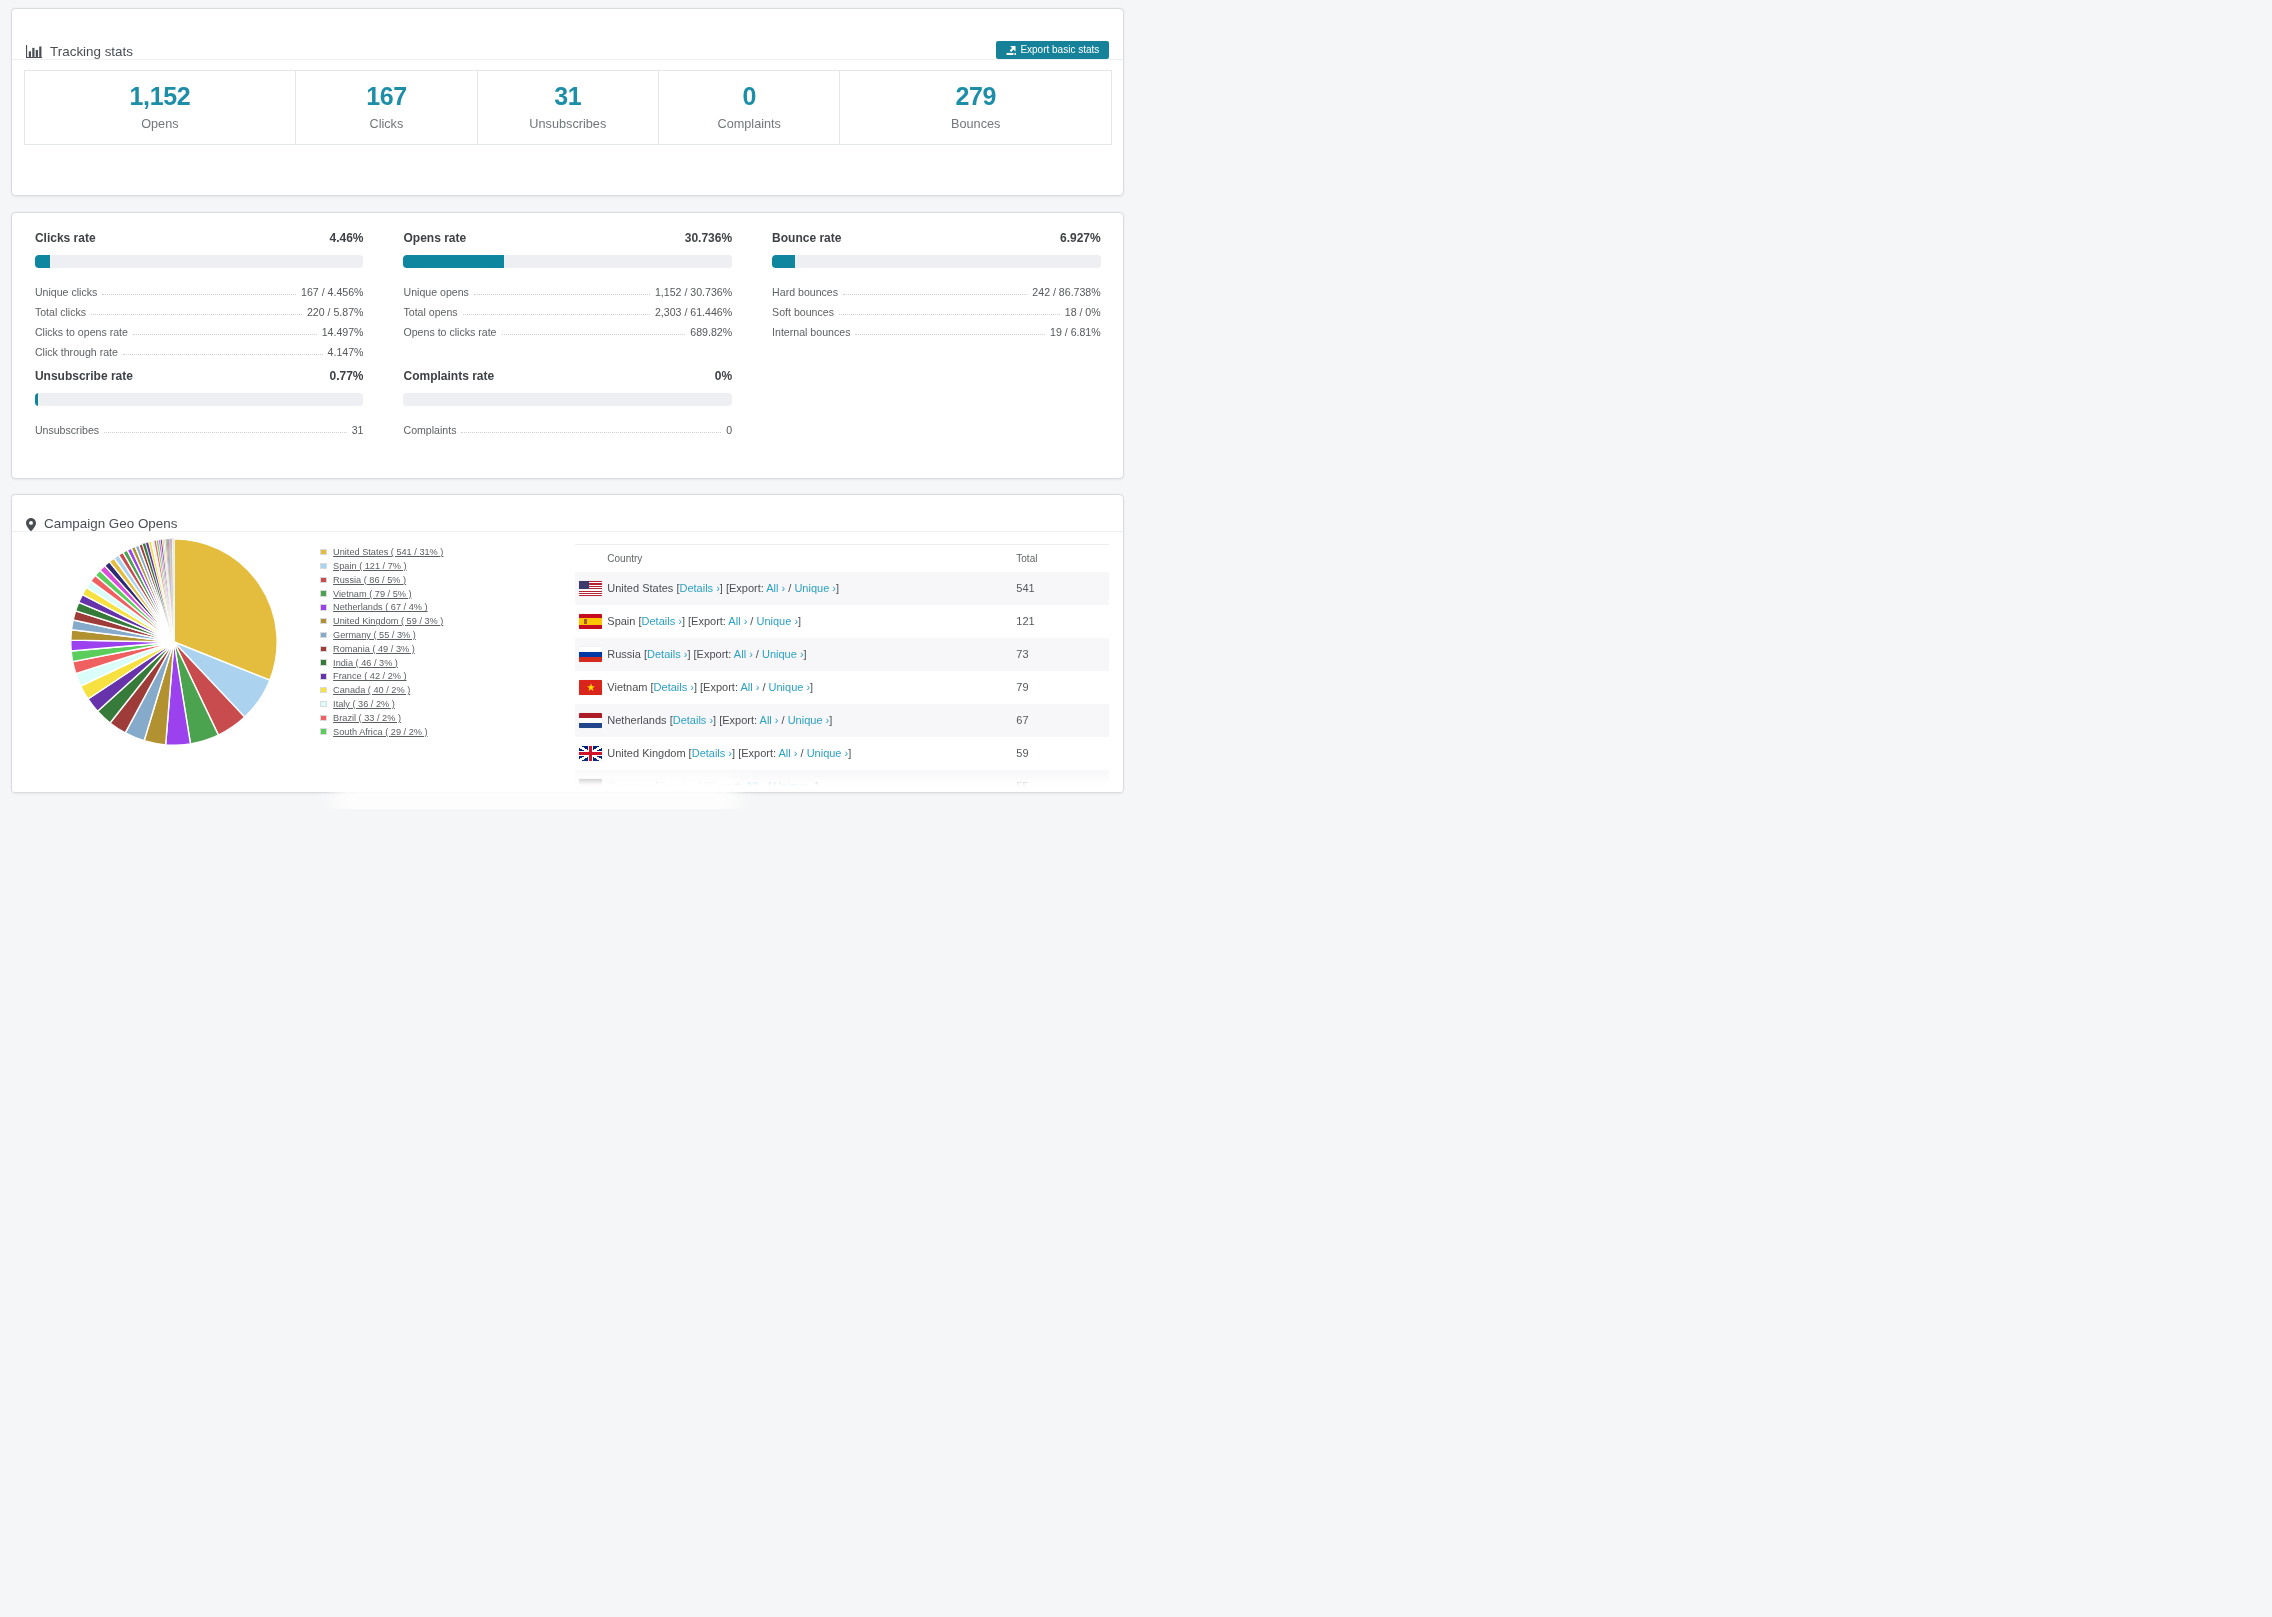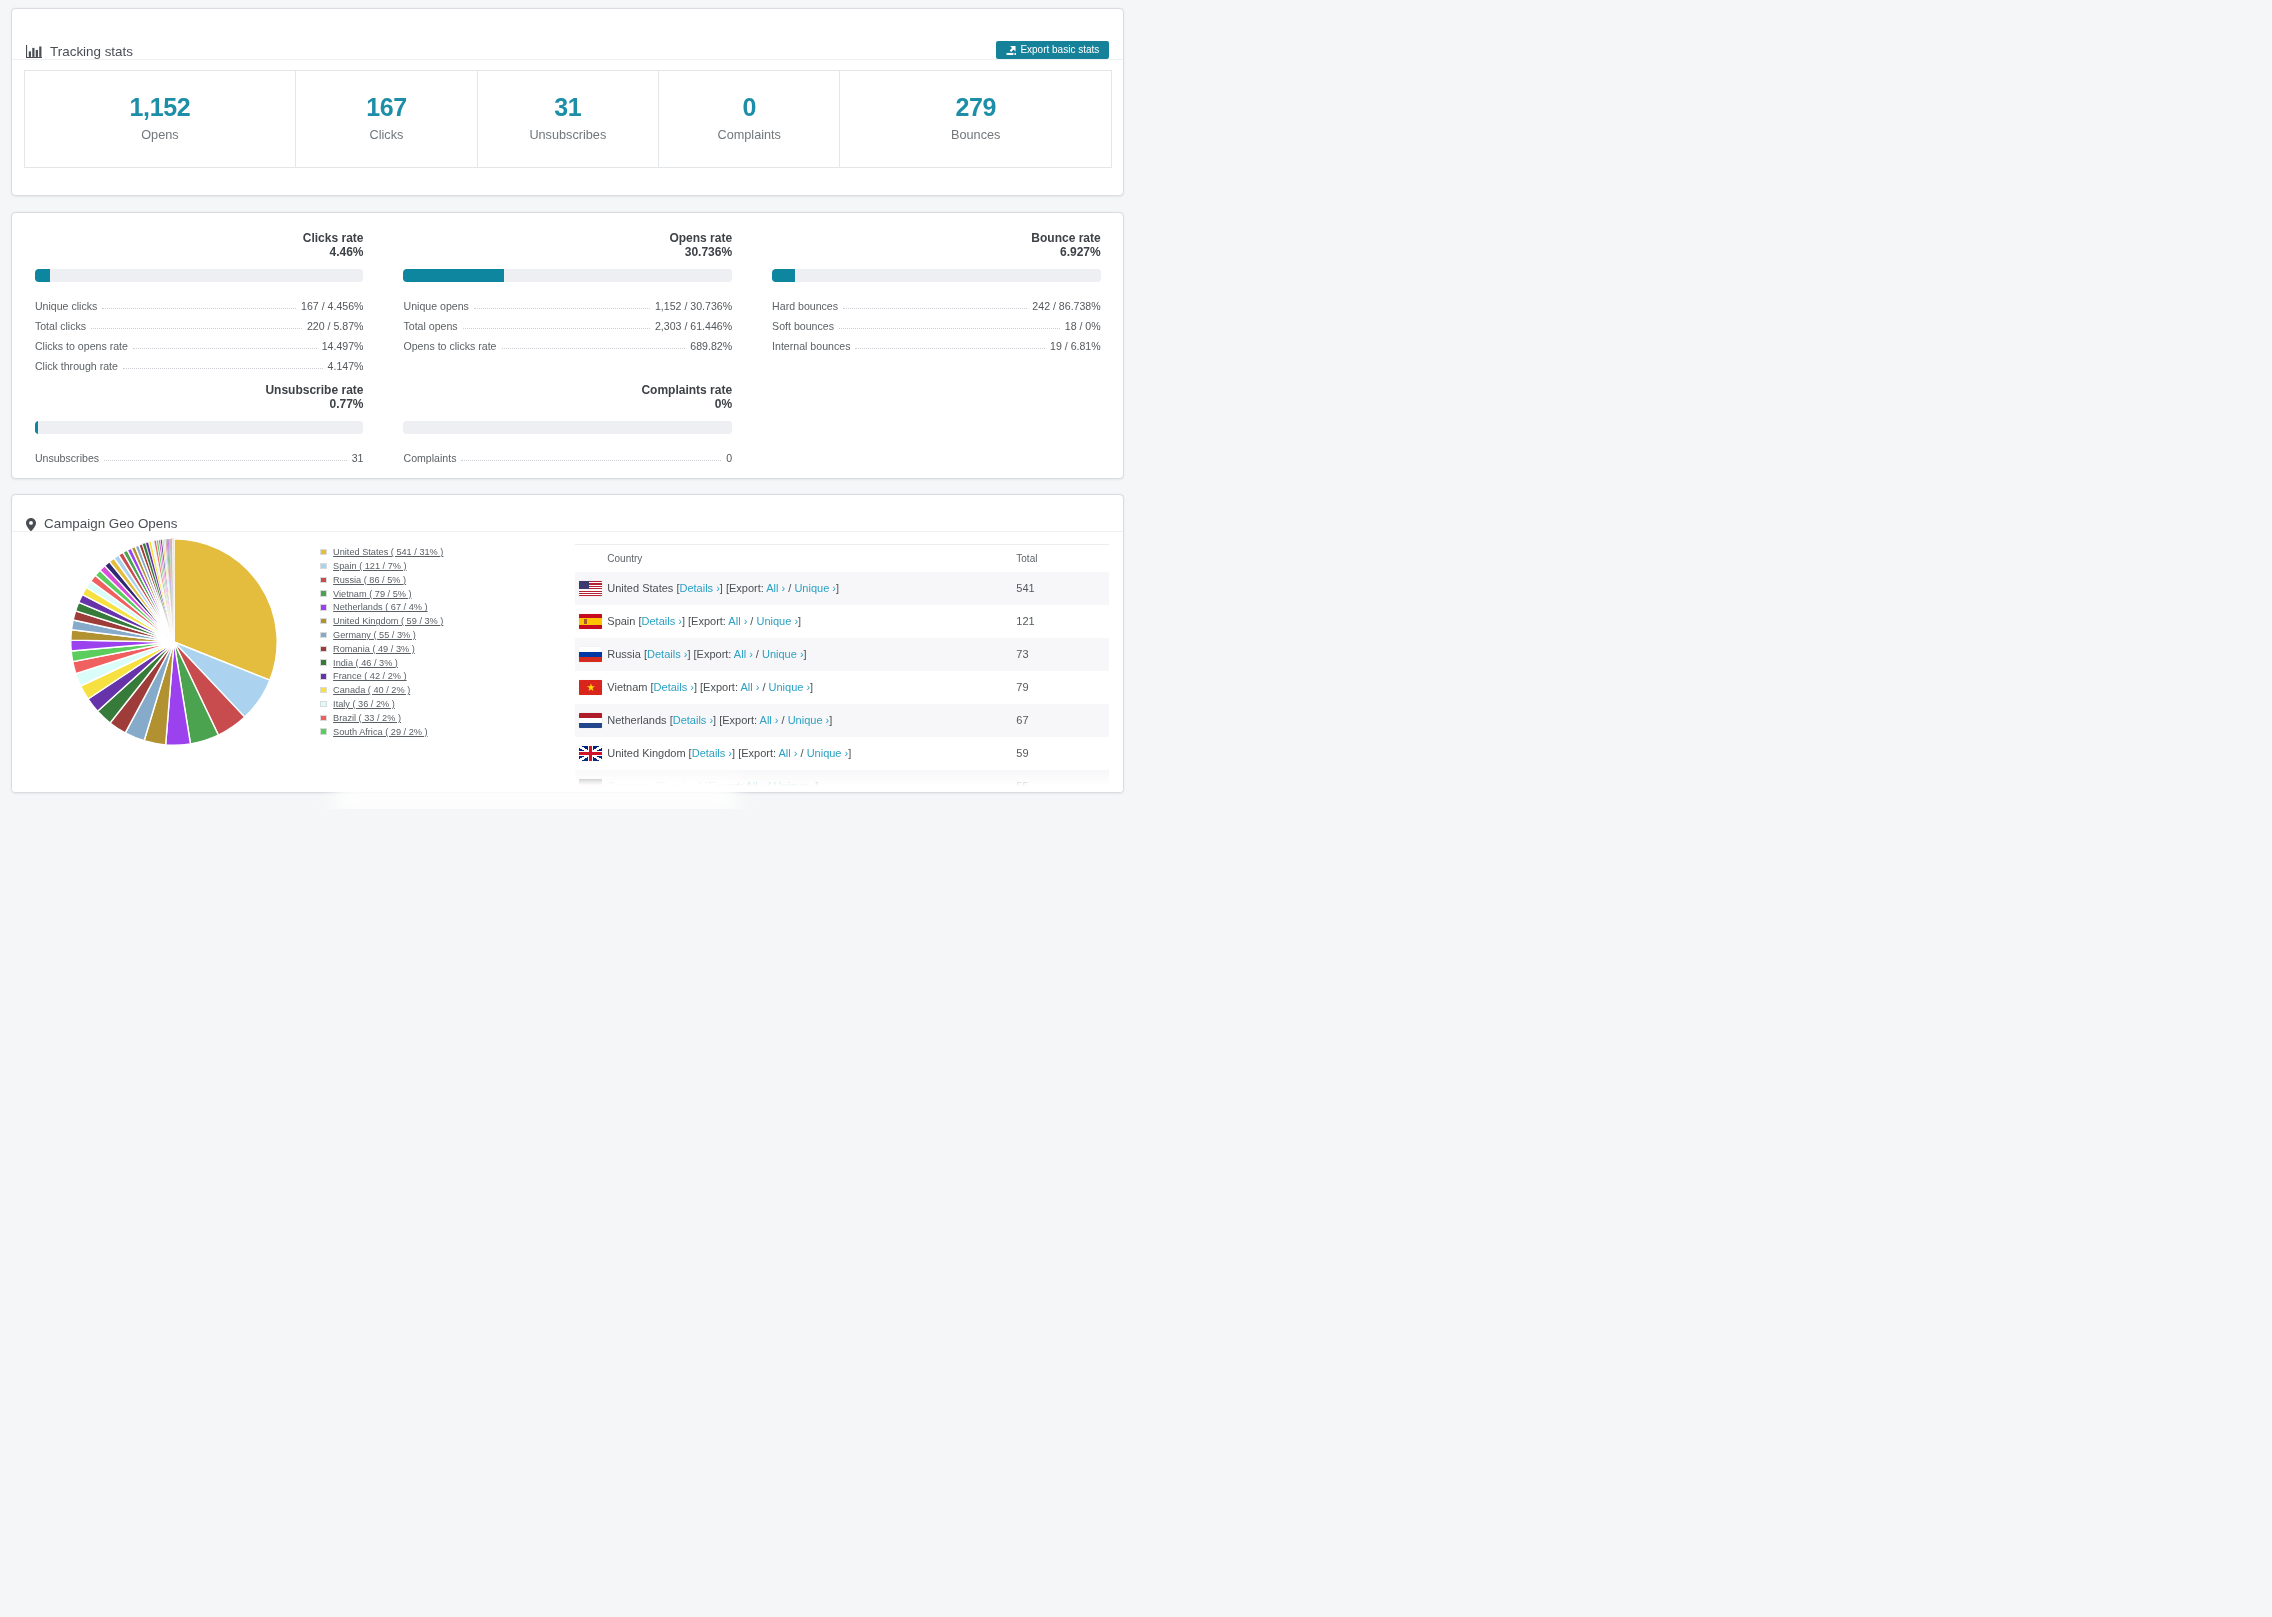--- a/index.html
+++ b/index.html
@@ -26,30 +26,30 @@
   .head-icon { display:inline-flex; align-items:center; }
 
   .btn-export {
     margin-left:auto; display:inline-flex; align-items:center; gap:4px;
     background:#16829a; color:#fff; border:none; border-radius:2.1px;
     height:18px; padding:0 10px; font-size:10px; cursor:pointer;
     font-family:inherit;
   }
 
   
-  .stats-strip { margin:10px 11.3px; height:98px; border:0.7px solid #e4e7ea; display:flex; }
+  .stats-strip { margin:10px 11.3px; height:75px; border:0.7px solid #e4e7ea; display:flex;justify-content:center; }
   .stat-cell { flex:1; display:flex; flex-direction:column; align-items:center; justify-content:center; border-right:0.7px solid #e4e7ea; }
   .stat-cell:first-child, .stat-cell:last-child { flex:1.5; }
   .stat-cell:last-child { border-right:none; }
   .stat-value { font-size:25px; font-weight:700; color:#1d8ea8; line-height:1; letter-spacing:-0.4px; }
   .stat-label { font-size:12.7px; color:#72777b; margin-top:7.8px; }
 
   
   .rates-grid { display:grid; grid-template-columns:1fr 1fr 1fr; column-gap:40px; row-gap:11.3px; }
-  .rate-head { display:flex; justify-content:space-between; align-items:flex-end;flex-direction:column; }
+  .rate-head { display:flex; justify-content:space-between; align-items:center; }
   .rate-title, .rate-value { font-size:12px; font-weight:700; color:#3e4247; }
   .bar-track { height:12.7px; background:#edeff2; border-radius:3.5px; margin-top:10px; overflow:hidden; }
   .bar-fill { height:100%; background:#0e86a0; border-radius:3.5px 0 0 3.5px; }
   .rate-rows { margin-top:10px; }
   .rate-row { display:flex; align-items:flex-end; height:20px; font-size:10.6px; color:#5d6266; }
   .rr-label { white-space:nowrap; }
   .leader { flex:1; border-bottom:1.4px dotted #ccd0d4; margin:0 5px 2.8px; }
   .rr-value { white-space:nowrap; color:#54585c; }
 
   

